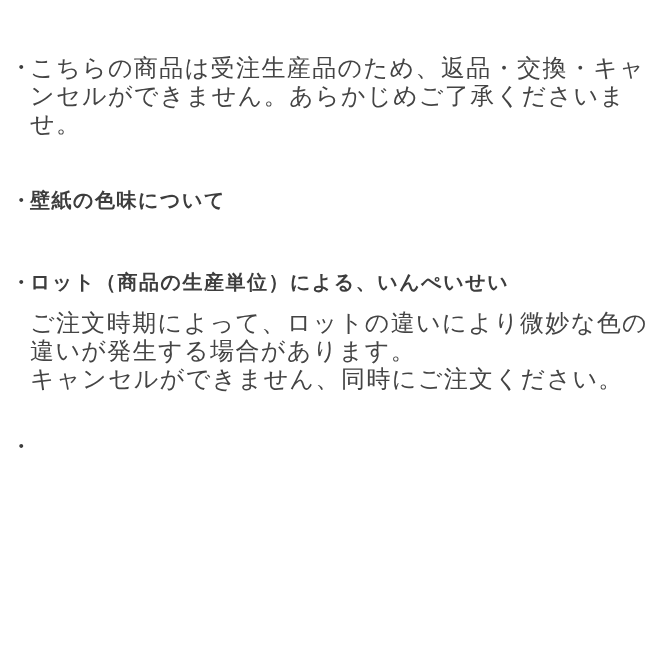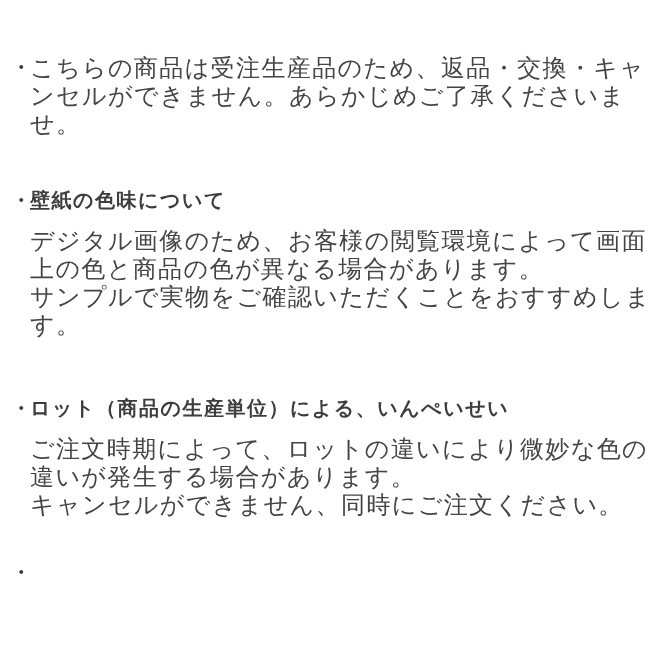--- a/index.html
+++ b/index.html
@@ -69,22 +69,20 @@
       <span class="bullet">・</span>
     </h2>
     <p class="body-text">こちらの商品は受注生産品のため、返品・交換・キャンセルができません。あらかじめご了承くださいませ。</p>
   </section>
 
   <section class="notice-section">
     <h2 class="heading">
       <span class="bullet">・</span>
       <span>壁紙の色味について</span>
     </h2>
-    <p class="body-text">デジタル画像のため、お客様の閲覧環境によって画面上の色と商品の色が異なる場合があります。
-サンプルで実物をご確認いただくことをおすすめします。</p>
   </section>
 
   <section class="notice-section">
     <h2 class="heading">
       <span class="bullet">・</span>
       <span>ロット（商品の生産単位）による、いんぺいせい</span>
     </h2>
     <p class="body-text">ご注文時期によって、ロットの違いにより微妙な色の違いが発生する場合があります。
 キャンセルができません、同時にご注文ください。</p>
   </section>

